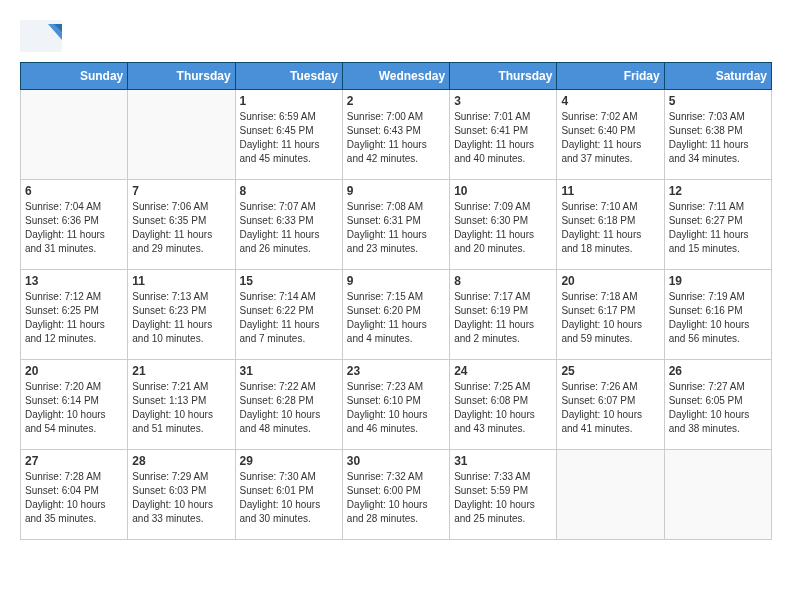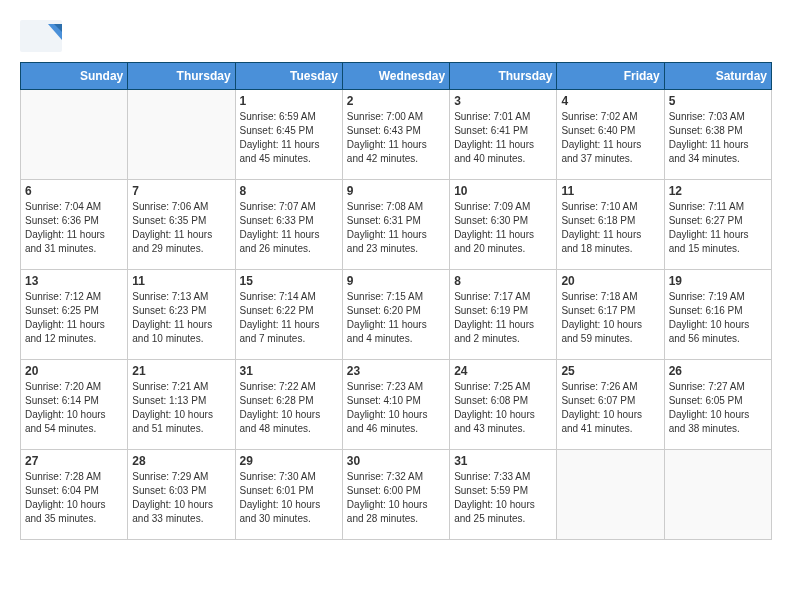--- a/index.html
+++ b/index.html
@@ -250,21 +250,21 @@
         </td>
         <td>
           <span class="day-number">31</span>
           <div class="day-info">Sunrise: 7:22 AM
 Sunset: 6:28 PM
 Daylight: 10 hours and 48 minutes.</div>
         </td>
         <td>
           <span class="day-number">23</span>
           <div class="day-info">Sunrise: 7:23 AM
-Sunset: 4:10 PM
+Sunset: 6:10 PM
 Daylight: 10 hours and 46 minutes.</div>
         </td>
         <td>
           <span class="day-number">24</span>
           <div class="day-info">Sunrise: 7:25 AM
 Sunset: 6:08 PM
 Daylight: 10 hours and 43 minutes.</div>
         </td>
         <td>
           <span class="day-number">25</span>

